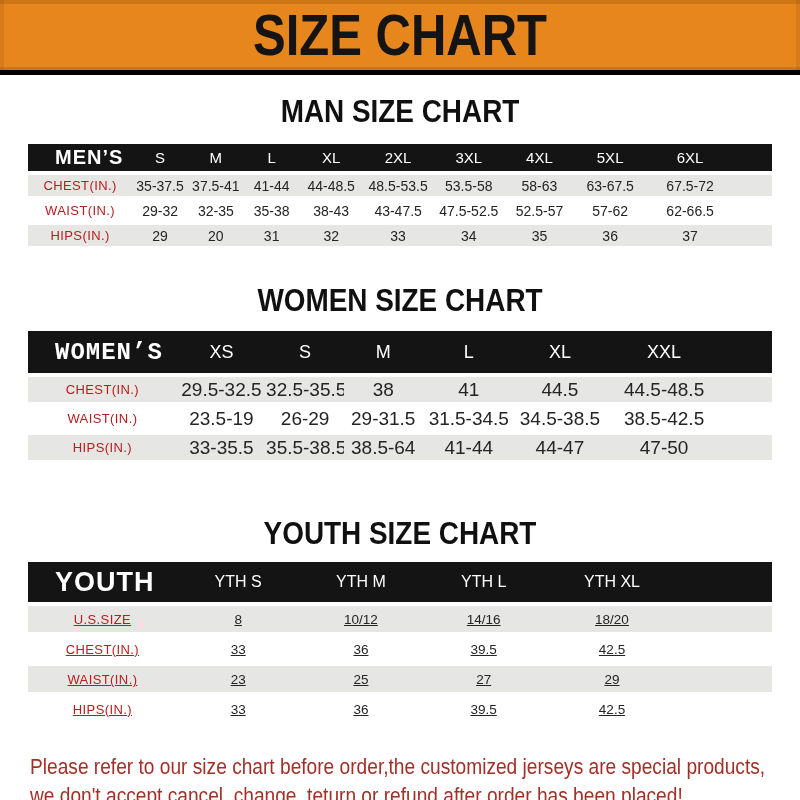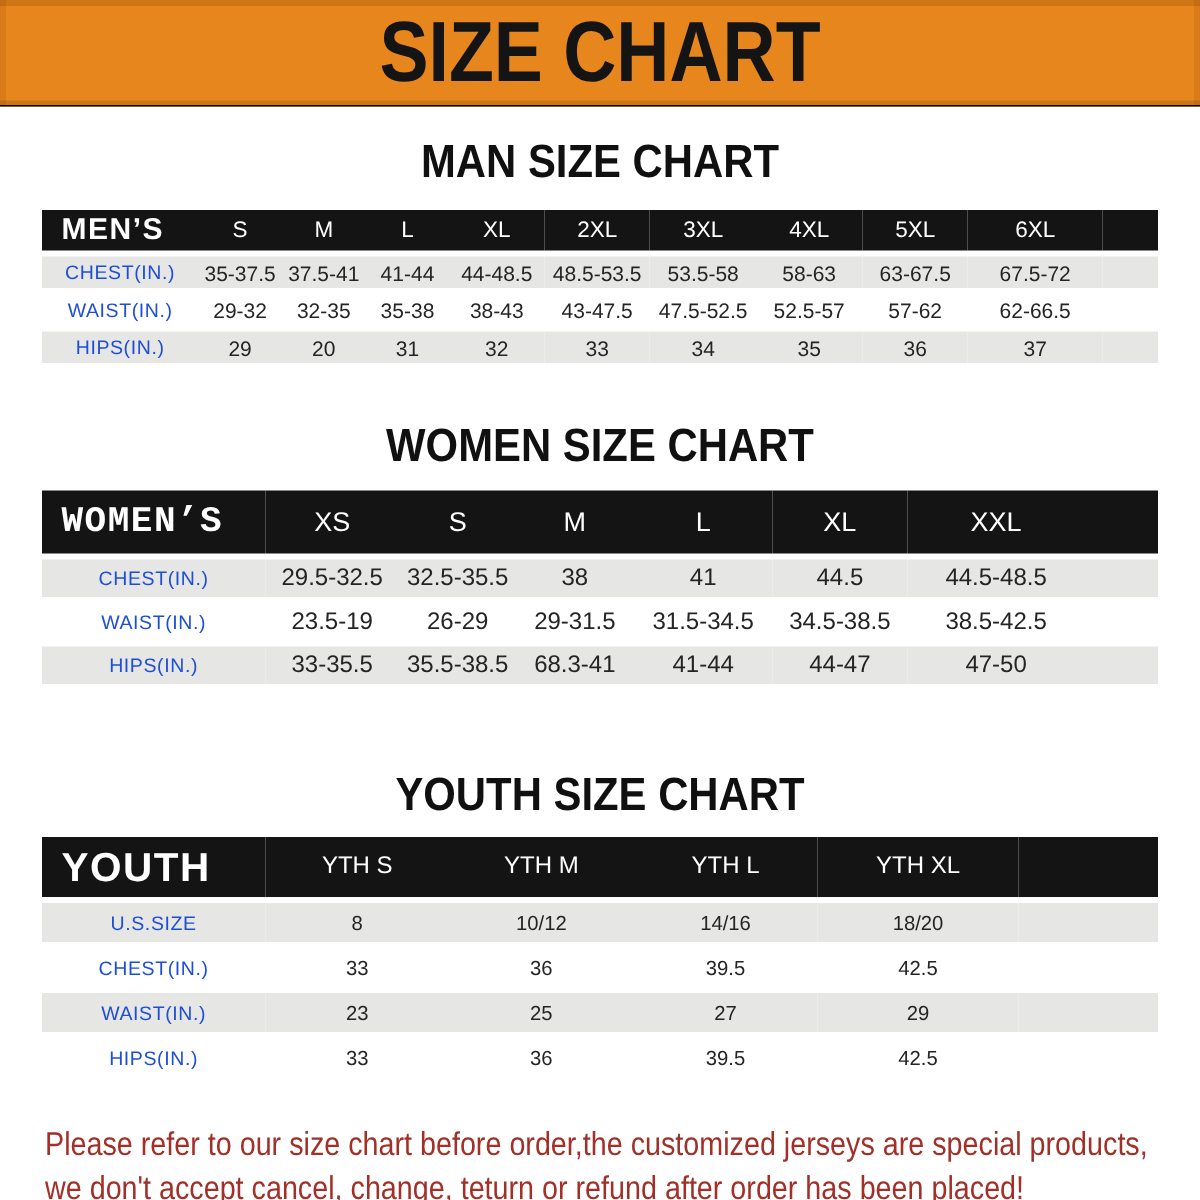--- a/index.html
+++ b/index.html
@@ -10,21 +10,21 @@
     overflow: hidden;
   }
 
   
   .banner {
     height: 70px;
     background: #E7861C;
     display: flex; align-items: center; justify-content: center;
     box-shadow: inset 0 4px 0 rgba(150,80,10,0.30), inset 0 -3px 0 rgba(150,80,10,0.30),
                 inset 4px 0 0 rgba(150,80,10,0.18), inset -4px 0 0 rgba(150,80,10,0.18);
-    border-bottom: 1px solid #000000;
+    border-bottom: 5px solid #000000;
   }
   .banner-title {
     font-size: 57px; font-weight: 700; color: #141414;
     line-height: 1; transform: scaleX(0.86); letter-spacing: 0px;
     white-space: nowrap;
   }
 
   
   .section-heading {
     text-align: center; font-weight: 700; color: #101010;
@@ -42,38 +42,38 @@
     table-layout: fixed;
   }
   .size-table th, .size-table td {
     text-align: center; vertical-align: middle;
     padding: 0; overflow: hidden; white-space: nowrap;
   }
   .size-table thead th {
     background: #141414; color: #ffffff; font-weight: 400;
   }
   .size-table thead th.bar-label {
-    text-align: left; padding-left: 13px; font-weight: 700; letter-spacing: 1px;
+    text-align: left; padding-left: 27px; font-weight: 700; letter-spacing: 1px;
   }
   .size-table tbody td { color: #242424; }
   .size-table tbody tr:nth-child(odd) td  { background: #E6E6E4; }
   .size-table tbody tr:nth-child(even) td { background: #ffffff; }
-  .size-table td.row-label { font-size: 13px; letter-spacing: 0.4px; color: #1d4ed8; }
+  .size-table td.row-label { font-size: 13px; letter-spacing: 0.4px; color: #b91c1c; }
 
   .men   thead th { height: 27px; font-size: 15px; }
   .men   thead th.bar-label { font-size: 20px; }
   .men   tbody td { height: 21px; font-size: 14px; }
 
   .women thead th { height: 42px; font-size: 18px; }
   .women thead th.bar-label { font-size: 24px; font-family: Liberation Mono, monospace; }
-  .women tbody td { height: 25px; font-size: 16px; }
+  .women tbody td { height: 25px; font-size: 19px; }
 
   .youth thead th { height: 40px; font-size: 16px; }
   .youth thead th.bar-label { font-size: 27px; }
-  .youth tbody td { height: 26px; font-size: 13.5px; }
+  .youth tbody td { height: 26px; font-size: 13.5px; text-decoration: underline; }
 
   
   .footer-note {
     margin: 26px 0 0 30px;
     color: #A33028;
     font-size: 22px; line-height: 29px;
     transform: scaleX(0.87); transform-origin: left top;
     white-space: nowrap;
   }
 </style>
@@ -201,21 +201,21 @@
       <td>29-31.5</td>
       <td>31.5-34.5</td>
       <td>34.5-38.5</td>
       <td>38.5-42.5</td>
       <td></td>
     </tr>
     <tr>
       <td class="row-label">HIPS(IN.)</td>
       <td>33-35.5</td>
       <td>35.5-38.5</td>
-      <td>68.3-41</td>
+      <td>38.5-64</td>
       <td>41-44</td>
       <td>44-47</td>
       <td>47-50</td>
       <td></td>
     </tr>
   </tbody>
 </table>
 
 <div class="section-heading h-youth">YOUTH SIZE CHART</div>
 

